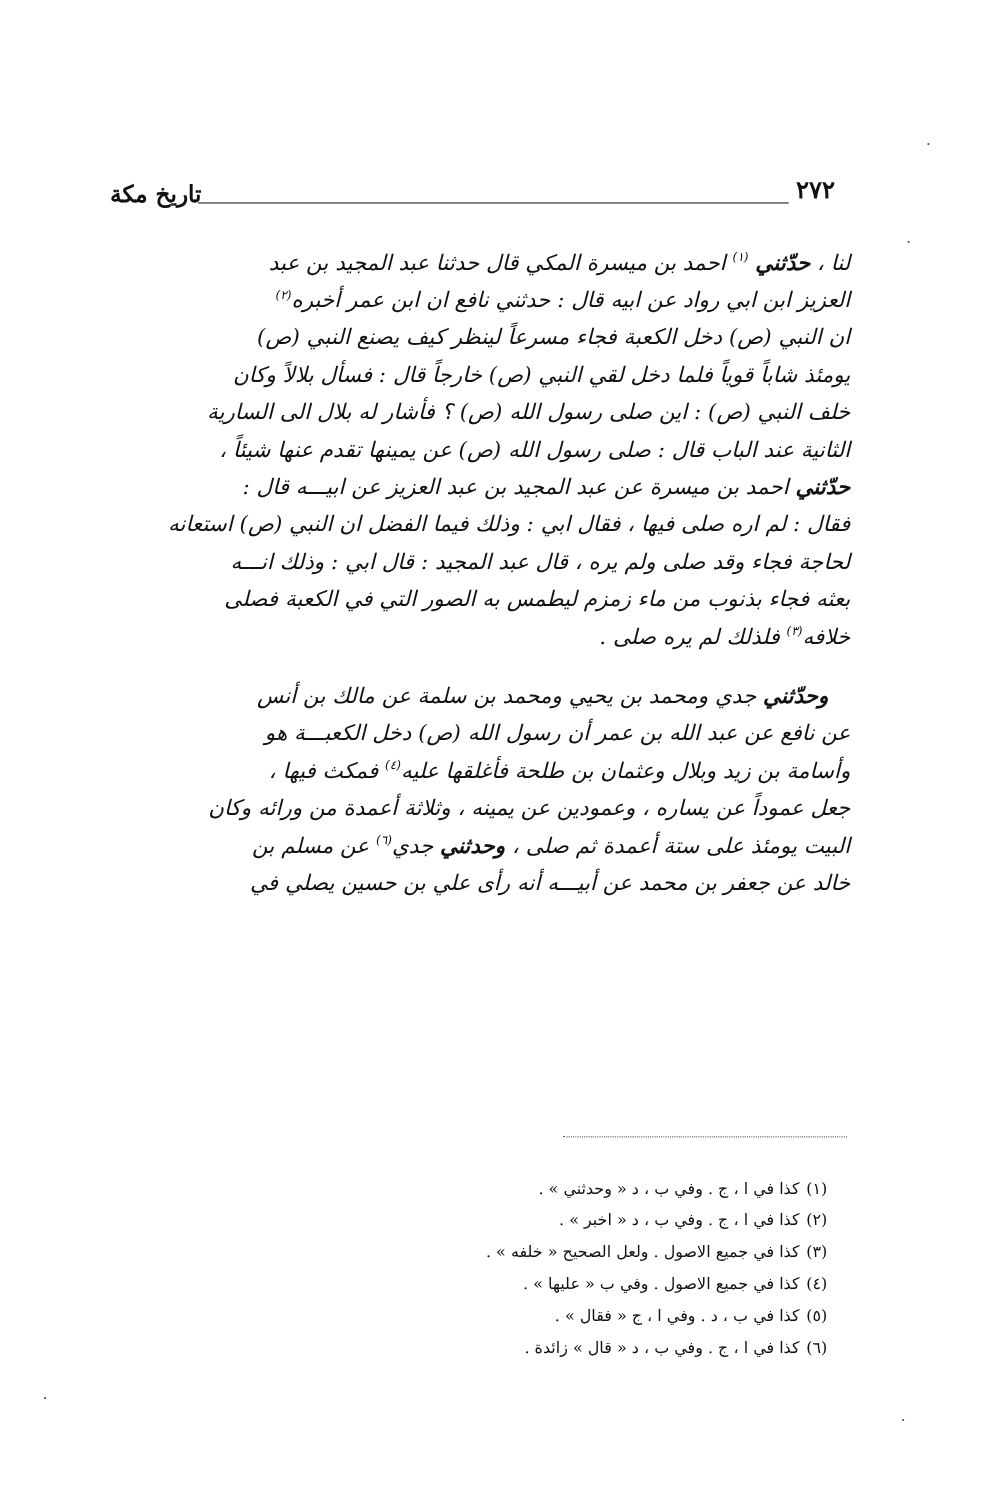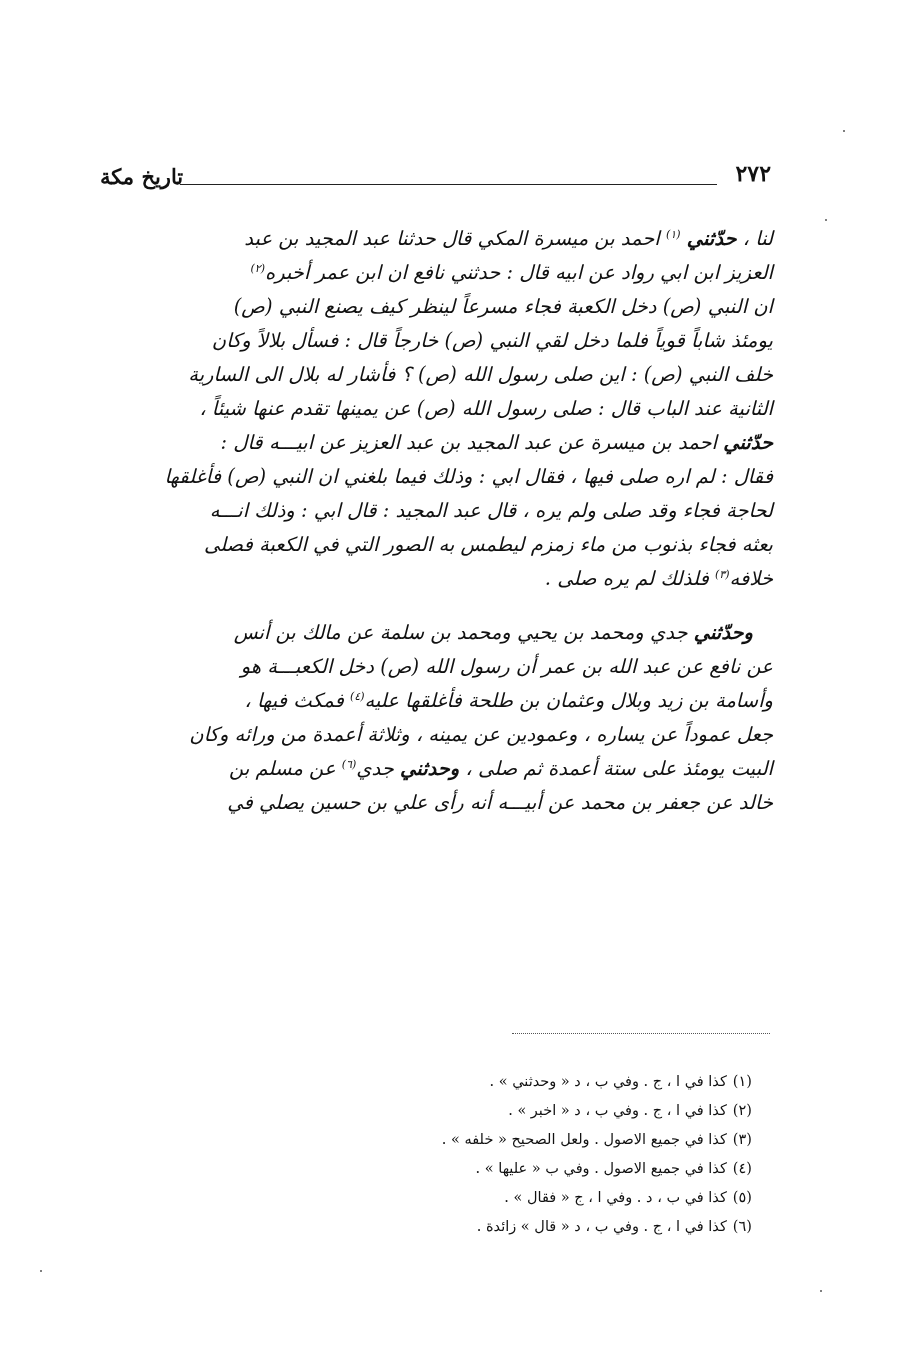--- a/index.html
+++ b/index.html
@@ -41,21 +41,21 @@
     }
     .running-head .rule {
       position: absolute;
       left: 80px;
       right: 58px;
       top: 24px;
       border-top: 1.5px solid #222;
     }
     .running-head .page-num {
       position: absolute;
-      right: 4px;
+      right: 16px;
       top: 0;
       font-size: 22px;
       font-weight: bold;
       direction: rtl;
     }
     
     .body-text {
       position: absolute;
       left: 98px;
       top: 222px;
@@ -135,21 +135,21 @@
   <div class="body-text">
 
     <div>
       <span class="line"><span>لنا ، </span><span class="bold">حدّثني</span> <sup class="fn-ref">(١)</sup><span> احمد بن ميسرة المكي قال حدثنا عبد المجيد بن عبد</span></span>
       <span class="line"><span>العزيز ابن ابي رواد عن ابيه قال : حدثني نافع ان ابن عمر أخبره</span><sup class="fn-ref">(٢)</sup></span>
       <span class="line">ان النبي (ص) دخل الكعبة فجاء مسرعاً لينظر كيف يصنع النبي (ص)</span>
       <span class="line">يومئذ شاباً قوياً فلما دخل لقي النبي (ص) خارجاً قال : فسأل بلالاً وكان</span>
       <span class="line">خلف النبي (ص) : اين صلى رسول الله (ص) ؟ فأشار له بلال الى السارية</span>
       <span class="line">الثانية عند الباب قال : صلى رسول الله (ص) عن يمينها تقدم عنها شيئاً ،</span>
       <span class="line"><span class="bold">حدّثني</span><span> احمد بن ميسرة عن عبد المجيد بن عبد العزيز عن ابيـــه قال :</span></span>
-      <span class="line">فقال : لم اره صلى فيها ، فقال ابي : وذلك فيما بلغني ان النبي (ص) فأغلقها</span>
+      <span class="line">فقال : لم اره صلى فيها ، فقال ابي : وذلك فيما الفضل ان النبي (ص) استعانه</span>
       <span class="line">لحاجة فجاء وقد صلى ولم يره ، قال عبد المجيد : قال ابي : وذلك انـــه</span>
       <span class="line">بعثه فجاء بذنوب من ماء زمزم ليطمس به الصور التي في الكعبة فصلى</span>
       <span class="line"><span>خلافه</span><sup class="fn-ref">(٣)</sup><span> فلذلك لم يره صلى .</span></span>
     </div>
 
     <div class="para2">
       <span class="line indent"><span class="bold">وحدّثني</span><span> جدي ومحمد بن يحيي ومحمد بن سلمة عن مالك بن أنس</span></span>
       <span class="line">عن نافع عن عبد الله بن عمر أن رسول الله (ص) دخل الكعبـــة هو</span>
       <span class="line"><span>وأسامة بن زيد وبلال وعثمان بن طلحة فأغلقها عليه</span><sup class="fn-ref">(٤)</sup><span> فمكث فيها ،</span></span>
       <span class="line">جعل عموداً عن يساره ، وعمودين عن يمينه ، وثلاثة أعمدة من ورائه وكان</span>

